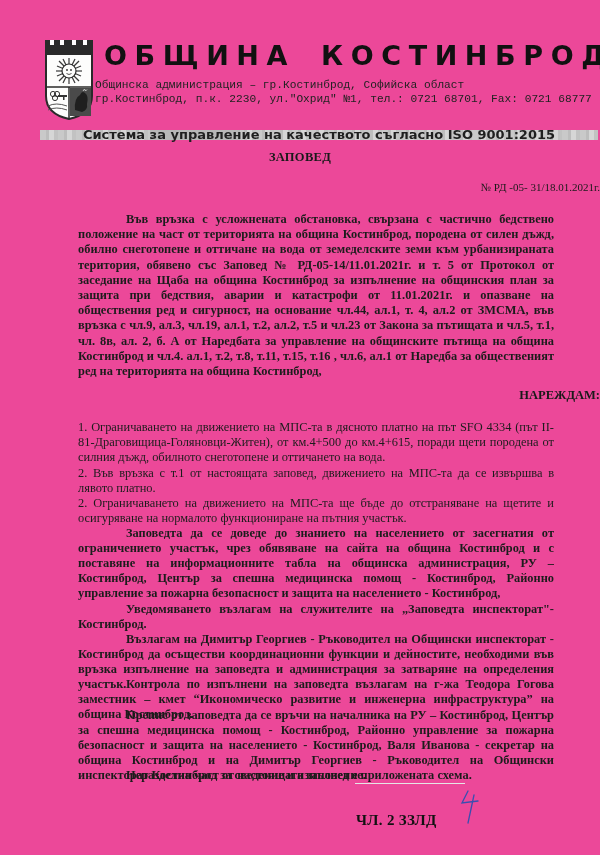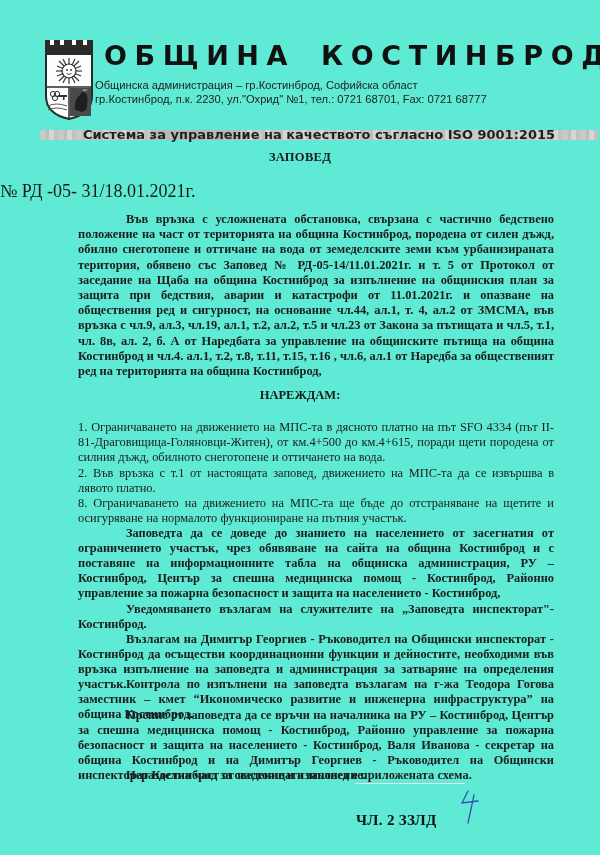--- a/index.html
+++ b/index.html
@@ -3,34 +3,34 @@
 <meta charset="utf-8">
 <style>
   html, body { margin:0; padding:0; }
   body {
     width:600px; height:855px; overflow:hidden;
     background:#ffffff;
     position:relative;
     font-family:"Liberation Serif", serif;
     color:#1a1a1a;
   }
-  .page { position:absolute; left:0; top:0; width:600px; height:855px; background:#5eead4; }
+  .page { position:absolute; left:0; top:0; width:600px; height:855px; background:#ec4899; }
 
   
   .crest { position:absolute; left:44px; top:38px; width:50px; height:82px; }
   .org-title {
     position:absolute; left:104px; top:41px;
     font-family:"DejaVu Sans", sans-serif; font-weight:bold;
     font-size:27px; letter-spacing:7.6px; color:#111;
     white-space:nowrap; line-height:30px;
   }
   .org-title .gap { display:inline-block; width:26px; }
   .org-lines {
     position:absolute; left:95px; top:78px;
-    font-family:Liberation Sans, sans-serif; font-size:11.2px;
+    font-family:Liberation Mono, monospace; font-size:11.2px;
     line-height:14.2px; color:#222; white-space:nowrap;
   }
   .iso-band {
     position:absolute; left:40px; top:130px; width:558px; height:10px;
     background:
       repeating-linear-gradient(90deg, #c9c9c9 0 6px, #bdbdbd 6px 9px, #d6d6d6 9px 14px, #c2c2c2 14px 18px);
   }
   .iso-band .mid {
     position:absolute; left:110px; width:90px; top:0; height:10px; background:#b8b8b8;
   }
@@ -39,32 +39,32 @@
     font-family:"DejaVu Sans", sans-serif; font-weight:bold; font-size:13px;
     color:#1f1f1f; line-height:12px; white-space:nowrap;
   }
 
   
   .doc-title {
     position:absolute; left:0; width:600px; top:150px; text-align:center;
     font-weight:bold; font-size:12.5px; letter-spacing:0.3px;
   }
   .doc-number {
-    position:absolute; left:0; width:600px; top:181px; text-align:left;
-    font-size:18px;
+    position:absolute; left:0; width:600px; top:181px; text-align:right;
+    font-size:11px;
   }
 
   .para {
     position:absolute; left:78px; width:476px;
     font-size:12.4px; line-height:15.2px; text-align:justify;
     color:#1c1c1c;
   }
   .indent { text-indent:48px;font-weight:bold; }
   .order-heading {
-    position:absolute; left:0; width:600px; top:388px; text-align:center;
+    position:absolute; left:0; width:600px; top:388px; text-align:right;
     font-weight:bold; font-size:12.5px;
   }
   .signature {
     position:absolute; left:456px; top:789px;
     width:26px; height:36px;
   }
   .stamp-note {
     position:absolute; left:356px; top:812px;
     font-weight:bold; font-size:15px; letter-spacing:0.3px; color:#111;
   }
@@ -133,21 +133,21 @@
 
   <div class="doc-title">ЗАПОВЕД</div>
   <div class="doc-number">№ РД -05- 31/18.01.2021г.</div>
 
   <div class="para indent" style="top:212px;">Във връзка с усложнената обстановка, свързана с частично бедствено положение на част от територията на община Костинброд, породена от силен дъжд, обилно снеготопене и оттичане на вода от земеделските земи към урбанизираната територия, обявено със Заповед № РД-05-14/11.01.2021г. и т. 5  от Протокол от заседание на Щаба на община Костинброд за изпълнение на общинския план за защита при бедствия, аварии и катастрофи от 11.01.2021г. и опазване на обществения ред и сигурност, на основание чл.44, ал.1, т. 4, ал.2 от ЗМСМА, във връзка с чл.9, ал.3, чл.19, ал.1, т.2, ал.2, т.5 и чл.23 от Закона за пътищата и чл.5, т.1, чл. 8в, ал. 2, б. А от Наредбата за управление на общинските пътища на община Костинброд и чл.4. ал.1, т.2, т.8, т.11, т.15, т.16 , чл.6, ал.1 от Наредба за общественият ред на територията на община Костинброд,</div>
 
   <div class="order-heading">НАРЕЖДАМ:</div>
 
   <div class="para" style="top:420px;">1. Ограничаването на движението на МПС-та в дясното платно на път SFO 4334 (път II-81-Драговищица-Голяновци-Житен), от км.4+500 до км.4+615, поради щети породена от силния дъжд, обилното снеготопене и оттичането на вода.</div>
   <div class="para" style="top:465.5px;">2. Във връзка с т.1 от настоящата заповед, движението на МПС-та да се извършва в лявото платно.</div>
-  <div class="para" style="top:495.5px;">8. Ограничаването на движението на МПС-та ще бъде до отстраняване на щетите и осигуряване на нормалото функциониране на пътния участък.</div>
+  <div class="para" style="top:495.5px;">2. Ограничаването на движението на МПС-та ще бъде до отстраняване на щетите и осигуряване на нормалото функциониране на пътния участък.</div>
 
   <div class="para indent" style="top:525.5px;">Заповедта да се доведе до знанието на населението от засегнатия от ограничението участък, чрез обявяване на сайта на община Костинброд и с поставяне на информационните табла на общинска администрация, РУ – Костинброд, Център за спешна медицинска помощ - Костинброд, Районно управление за пожарна безопасност и защита на населението - Костинброд,</div>
   <div class="para indent" style="top:601.5px;">Уведомяването възлагам на служителите на „Заповедта инспекторат"-Костинброд.</div>
   <div class="para indent" style="top:631.5px;">Възлагам на Димитър Георгиев - Ръководител на Общински инспекторат - Костинброд да осъществи координационни функции и дейностите, необходими във връзка изпълнение на заповедта и администрация за затваряне на определения участък.</div>
   <div class="para indent" style="top:707.5px;">Препис от заповедта да се връчи на началника на РУ – Костинброд, Център за спешна медицинска помощ - Костинброд, Районно управление за пожарна безопасност и защита на населението - Костинброд, Валя Иванова - секретар на община Костинброд и на Димитър Георгиев - Ръководител на Общински инспекторат Костинброд за сведение и изпълнение.</div>
   <div class="para indent" style="top:677px;">Контрола по изпълнени на заповедта възлагам на г-жа Теодора Гогова заместник – кмет “Икономическо развитие и инженерна инфраструктура” на община Костинброд.</div>
   <div class="para indent" style="top:768px;">Неразделна част от настоящата заповед е приложената схема.</div>
 
   <div class="faint-line"></div>
 

